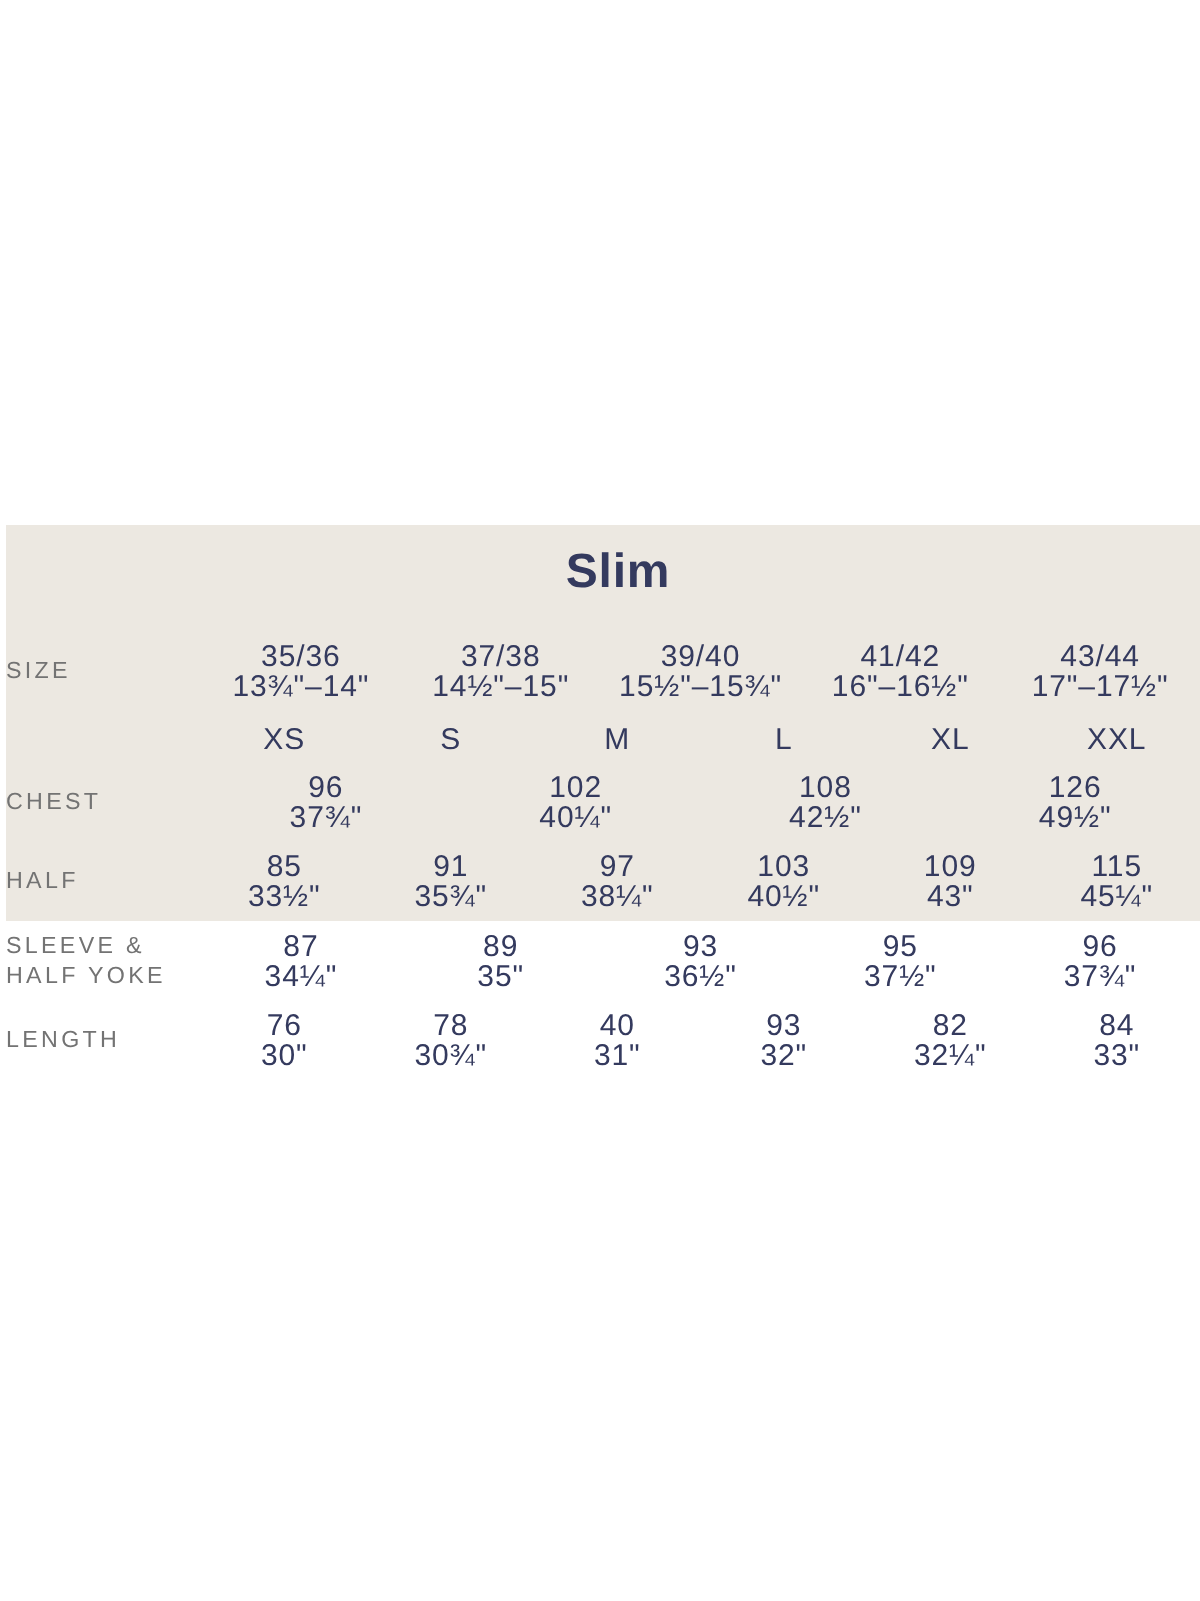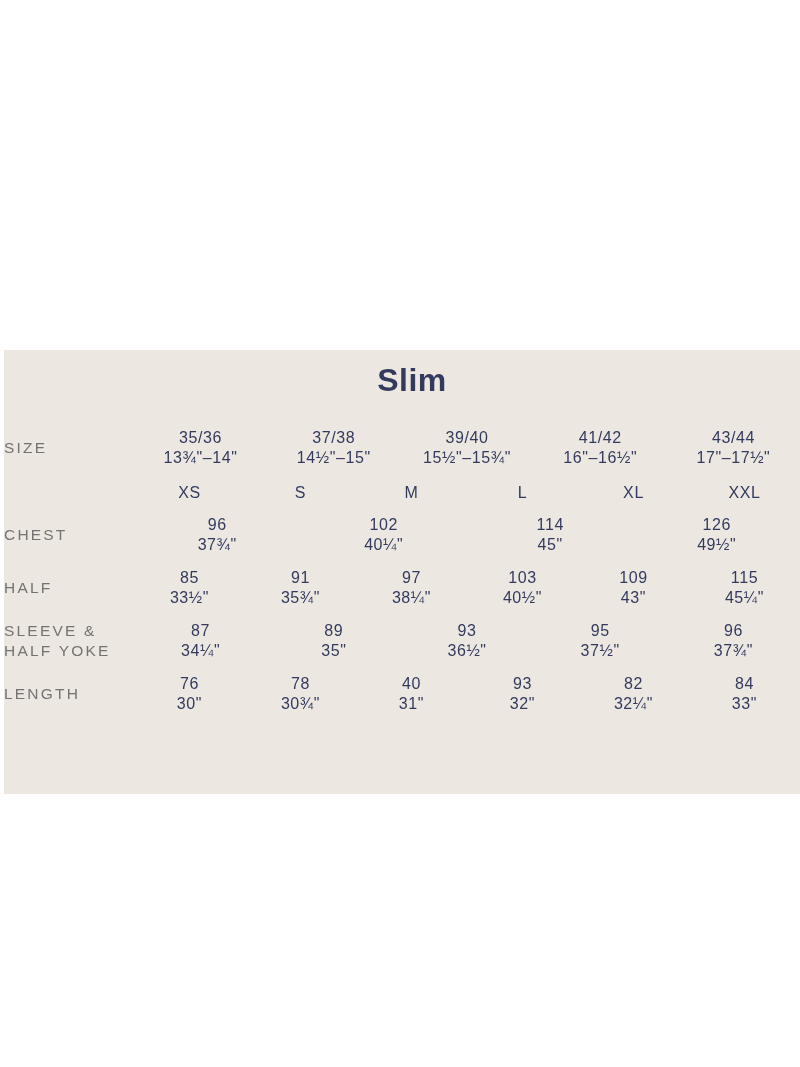--- a/index.html
+++ b/index.html
@@ -13,21 +13,21 @@
     width: 800px;
     height: 1067px;
     background: #ffffff;
     overflow: hidden;
   }
   .panel {
     position: absolute;
     left: 4px;
     top: 350px;
     width: 796px;
-    height: 444px;
+    height: 264px;
     background: #ece8e1;
     color: #343a5e;
   }
   .title {
     margin: 12px 0 0 0;
     font-size: 32px;
     line-height: 36px;
     font-weight: 600;
     text-align: center;
     transform: translateX(10px);
@@ -50,21 +50,21 @@
     padding-right: 2px;
     box-sizing: border-box;
     font-size: 15.5px;
     line-height: 20px;
     letter-spacing: 2.2px;
     color: #737373;
   }
   .cell {
     flex: 1 1 0;
     text-align: center;
-    font-size: 16px;
+    font-size: 20px;
     line-height: 20px;
     letter-spacing: 0.6px;
     color: #343a5e;
   }
   .cell .line { display: block; }
   .letters .cell {
     line-height: 18px;
   }
 </style>
 </head>
@@ -115,22 +115,22 @@
         <div class="rlabel">CHEST</div>
         <div class="cell">
           <span class="line">96</span>
           <span class="line">37¾"</span>
         </div>
         <div class="cell">
           <span class="line">102</span>
           <span class="line">40¼"</span>
         </div>
         <div class="cell">
-          <span class="line">114</span>
-          <span class="line">45"</span>
+          <span class="line">108</span>
+          <span class="line">42½"</span>
         </div>
         <div class="cell">
           <span class="line">126</span>
           <span class="line">49½"</span>
         </div>
       </div>
 
       <div class="trow mt13">
         <div class="rlabel">HALF</div>
         <div class="cell">

